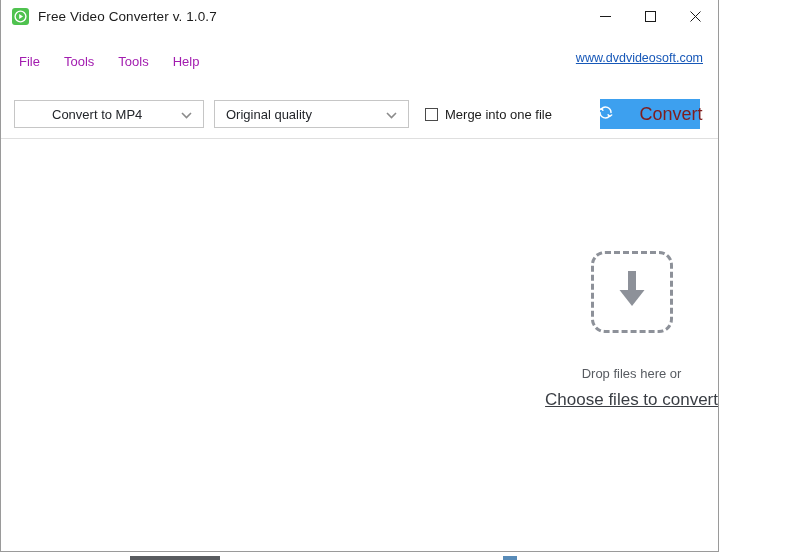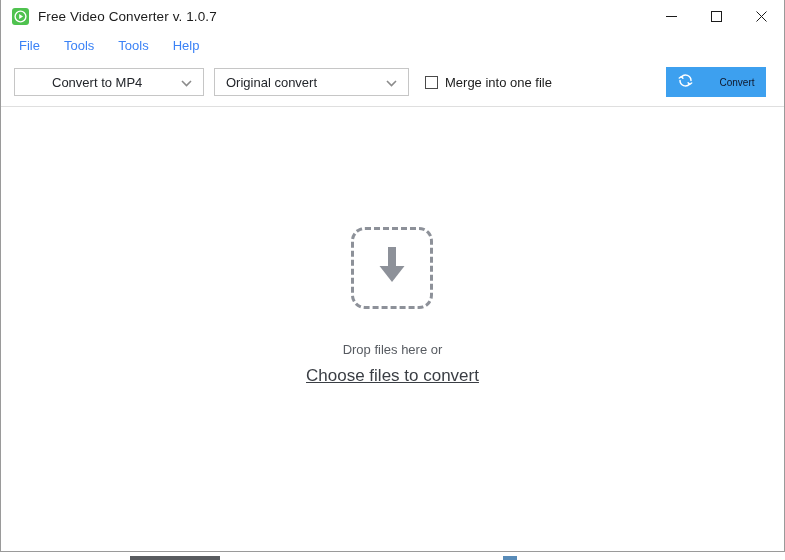--- a/index.html
+++ b/index.html
@@ -11,28 +11,29 @@
     width: 785px;
     height: 560px;
     font-family: "Liberation Sans", sans-serif;
     overflow: hidden;
   }
 
   #app-window {
     position: absolute;
     left: 0;
     top: 0;
-    width: 785px;
+    width: 719px;
     height: 552px;
     box-sizing: border-box;
     border: 1px solid #9a9a9a;
     border-top: none;
     background: #ffffff;
     display: flex;
     flex-direction: column;
+    gap: 16px;
   }
 
   
   #title-bar {
     height: 32px;
     min-height: 32px;
     background: #ffffff;
     display: flex;
     align-items: center;
     position: relative;
@@ -75,21 +76,21 @@
   #menu-bar {
     height: 26px;
     min-height: 26px;
     display: flex;
     align-items: center;
     position: relative;
     background: #ffffff;
   }
   .menu-item {
     font-size: 13px;
-    color: #3b82f6;
+    color: #a21caf;
     padding: 2px 9px;
     margin-left: 6px;
     cursor: default;
     white-space: nowrap;
   }
   .menu-item:first-child { margin-left: 9px; }
   #site-link {
     position: absolute;
     right: 15px;
     top: 3px;
@@ -212,32 +213,32 @@
     display: flex;
     align-items: center;
     justify-content: center;
     cursor: pointer;
     border: none;
     padding: 0;
   }
   #convert-icon { flex: none; display: block; }
   #convert-label {
     margin-left: 25px;
-    color: #0f172a;
-    font-size: 10px;
+    color: #7f1d1d;
+    font-size: 18px;
     white-space: nowrap;
   }
 
   
   #content-area {
     flex: 1;
     background: #ffffff;
     display: flex;
     align-items: center;
-    justify-content: center;
+    justify-content: flex-end;
     position: relative;
   }
   #drop-zone {
     margin-top: -46px;
     display: flex;
     flex-direction: column;
     align-items: center;
     cursor: pointer;
   }
   #drop-box {
@@ -325,36 +326,37 @@
         </svg>
       </div>
     </div>
   </div>
 
   <div id="menu-bar">
     <div class="menu-item">File</div>
     <div class="menu-item">Tools</div>
     <div class="menu-item">Tools</div>
     <div class="menu-item">Help</div>
+    <div id="site-link">www.dvdvideosoft.com</div>
   </div>
 
   <div id="toolbar">
 
 
     <div class="combo" id="format-combo">
       <span class="combo-value">Convert to MP4</span>
       <span class="chevron">
         <svg width="11" height="7" viewBox="0 0 11 7">
           <polyline points="1,1 5.5,5.5 10,1" fill="none" stroke="#8b8b8b" stroke-width="1.6"></polyline>
         </svg>
       </span>
     </div>
 
     <div class="combo" id="quality-combo">
-      <span class="combo-value">Original convert</span>
+      <span class="combo-value">Original quality</span>
       <span class="chevron">
         <svg width="11" height="7" viewBox="0 0 11 7">
           <polyline points="1,1 5.5,5.5 10,1" fill="none" stroke="#8b8b8b" stroke-width="1.6"></polyline>
         </svg>
       </span>
     </div>
 
     <div id="merge-checkbox-group">
       <span id="merge-checkbox"></span>
       <span id="merge-label">Merge into one file</span>

